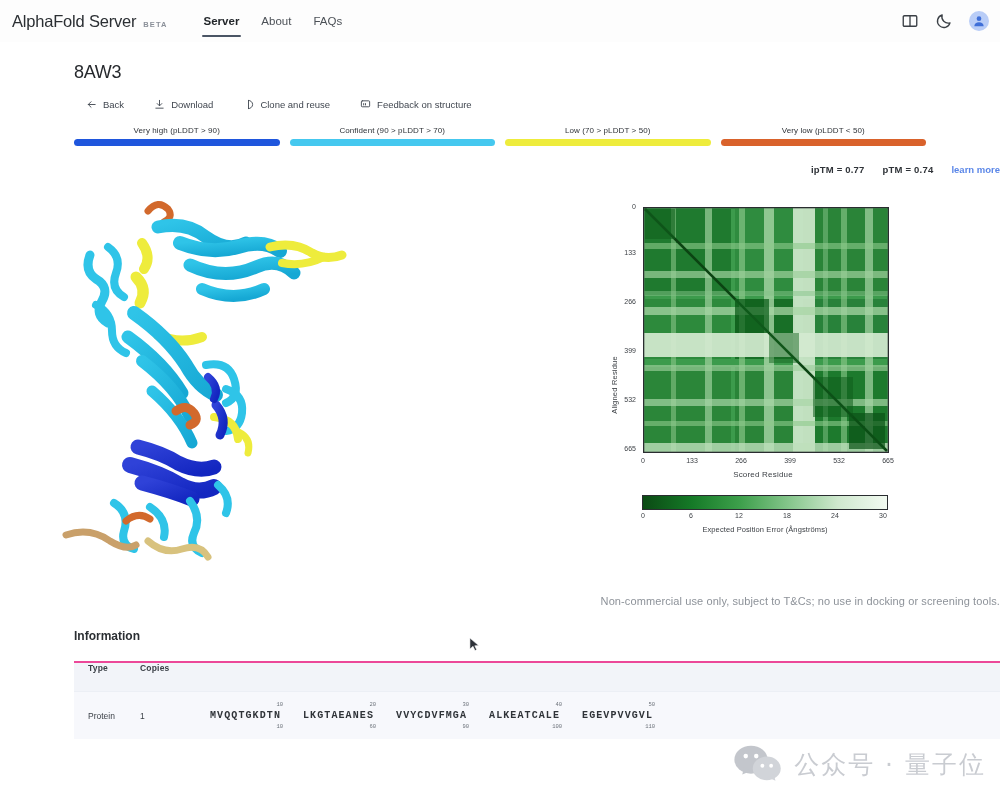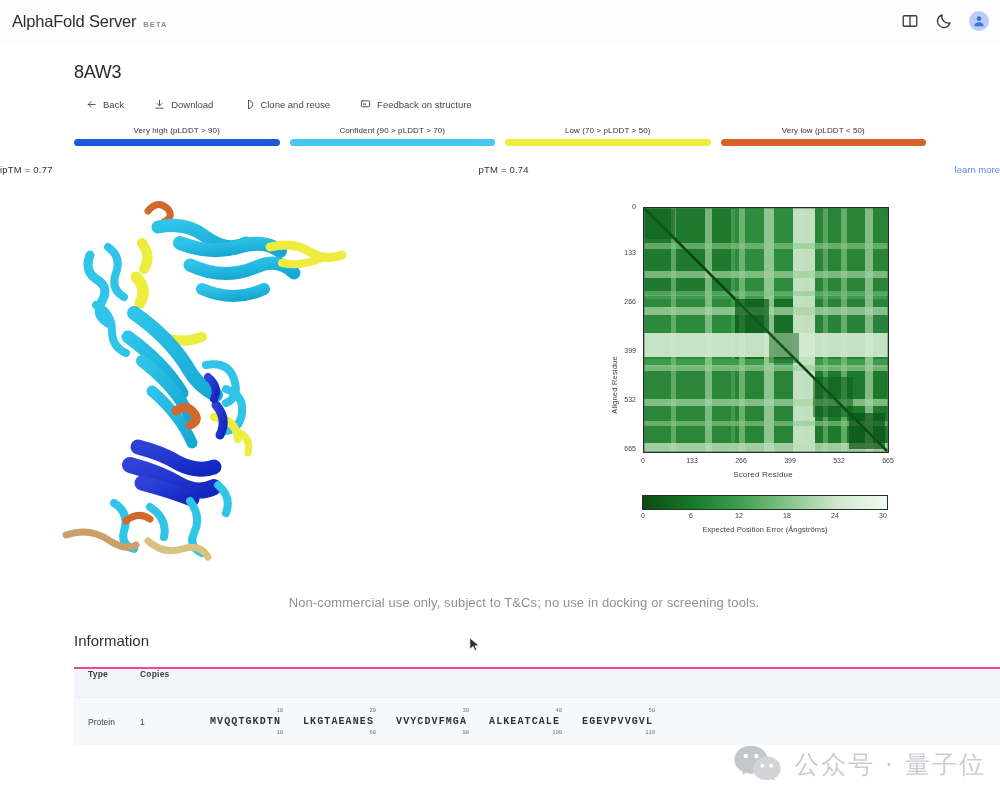--- a/index.html
+++ b/index.html
@@ -80,22 +80,23 @@
     display:flex; gap:10px; margin:16px 74px 0 74px;
   }
   .plddt-col { flex:1; }
   .plddt-label {
     font-size:8px; color:#2f3338; text-align:center;
     margin-bottom:4px; letter-spacing:0.1px;
   }
   .plddt-bar { height:7px; border-radius:4px; }
 
   .scores {
-    display:flex; justify-content:space-between; align-items:center; gap:18px;
+    display:flex; justify-content:flex-end; align-items:center; gap:18px;
     margin-top:18px;
+    font-weight:bold;
   }
   .score { font-size:9.5px; color:#2f3338; letter-spacing:0.2px; }
   .learn { font-size:9.5px; color:#5b87e8; cursor:pointer; }
 
   
   .viz {
     display:flex; margin-top:10px; height:400px; position:relative;
   }
   .structure {
     flex:1; position:relative;
@@ -138,27 +139,27 @@
     background:linear-gradient(to right,#0b4a14,#157a27,#3ea04c,#86c68c,#cfe8ce,#f2faf1);
   }
   .cbar-ticks { position:relative; height:12px; margin-top:2px; }
   .cbar-tick { position:absolute; font-size:7px; color:#3b3f44; text-align:center; width:20px; }
   .cbar-label {
     text-align:center; font-size:7.5px; color:#3b3f44; margin-top:1px;
     letter-spacing:0.1px;
   }
 
   .disclaimer {
-    text-align:center; font-size:13px; color:#8d9299;
+    text-align:right; font-size:11px; color:#8d9299;
     margin-top:10px; letter-spacing:0.1px;margin-left:48px;
   }
 
   
   .info-sec { margin-top:22px; padding-left:74px; }
-  .info-title { font-size:15px; color:#2b2f33; font-weight:400; }
+  .info-title { font-size:12px; color:#2b2f33; font-weight:700; }
   .info-table {
     margin-top:18px; width:926px; margin-left:0;
     background:#fff;
   }
   .thead {
     display:flex; background:#f2f4f9; height:30px; align-items:flex-start;
     border-top:2px solid #ec4899;
   }
   .th { font-size:8.5px; color:#3a3f46; font-weight:700; letter-spacing:0.2px; }
   .th.c-type { width:66px; padding-left:14px; }
@@ -210,20 +211,31 @@
 </style>
 </head>
 <body>
 
 <div class="app">
 
   <div class="topbar">
     <div class="brand">
       <span class="brand-name">AlphaFold Server</span>
       <span class="brand-beta">BETA</span>
+    </div>
+    <div class="nav">
+      <div class="nav-item active">
+          <span>Server</span>
+        </div>
+      <div class="nav-item">
+          <span>About</span>
+        </div>
+      <div class="nav-item">
+          <span>FAQs</span>
+        </div>
     </div>
     <div class="topbar-right">
       <span>
         <svg class="ic" viewBox="0 0 24 24" fill="none" stroke="#3b4046" stroke-width="1.8">
           <rect x="3" y="5" width="18" height="14" rx="1.5"></rect>
           <line x1="12" y1="5" x2="12" y2="19"></line>
         </svg>
       </span>
       <span>
         <svg class="ic" viewBox="0 0 24 24" fill="none" stroke="#3b4046" stroke-width="1.8" stroke-linecap="round" stroke-linejoin="round">

